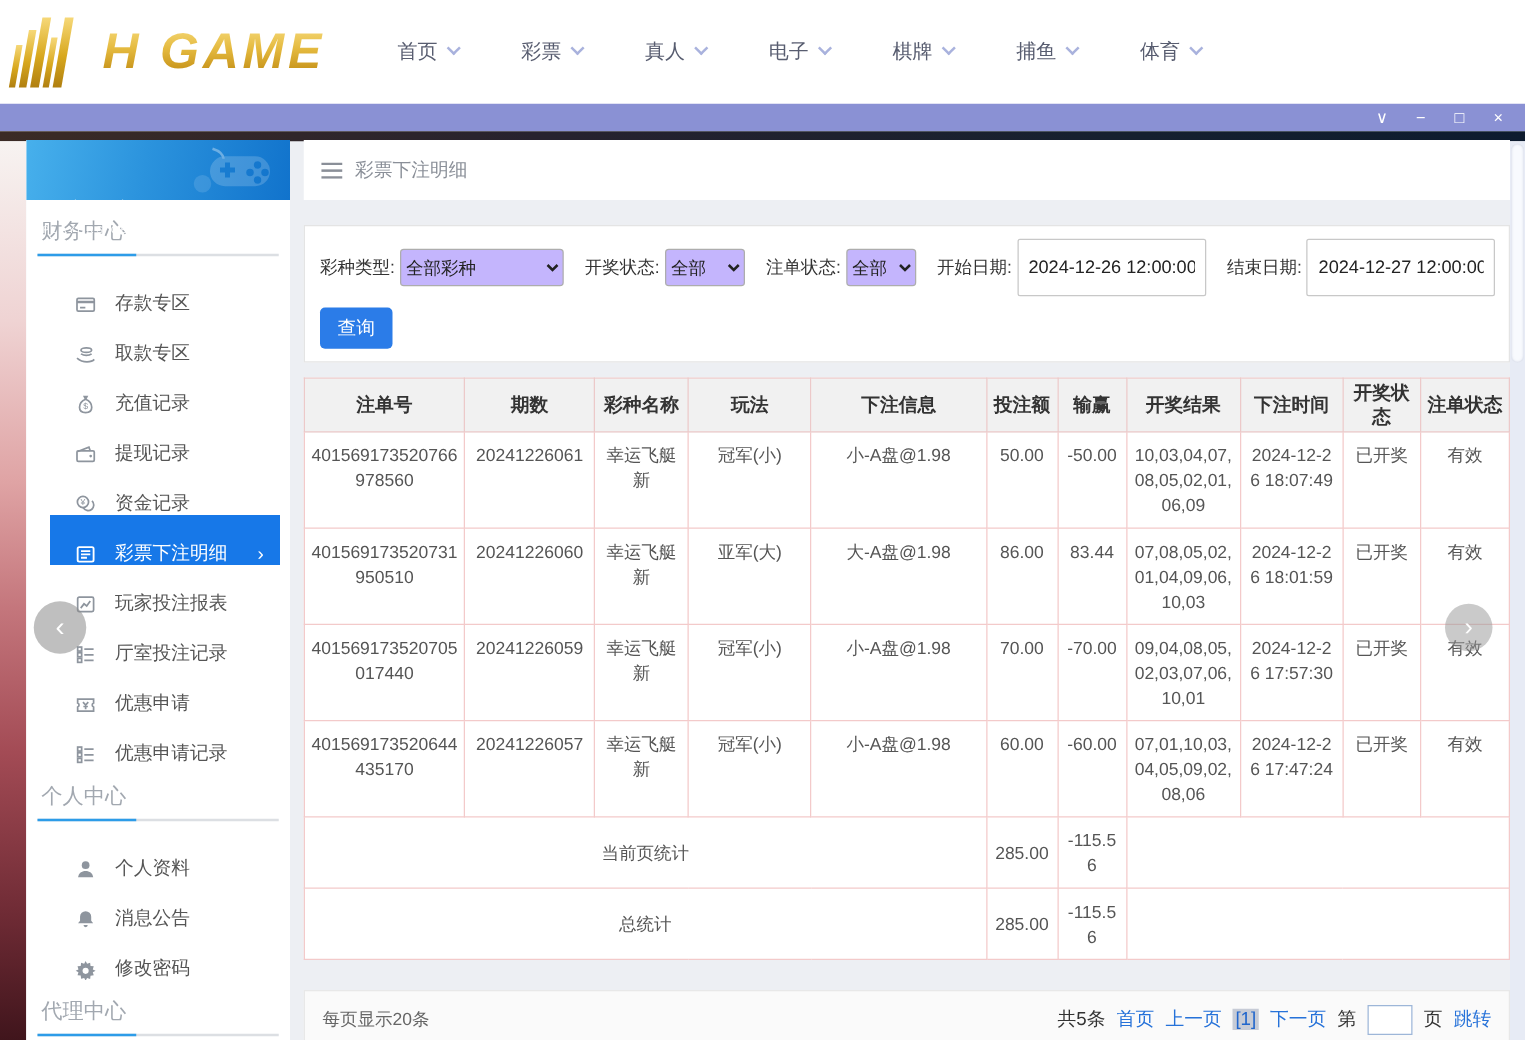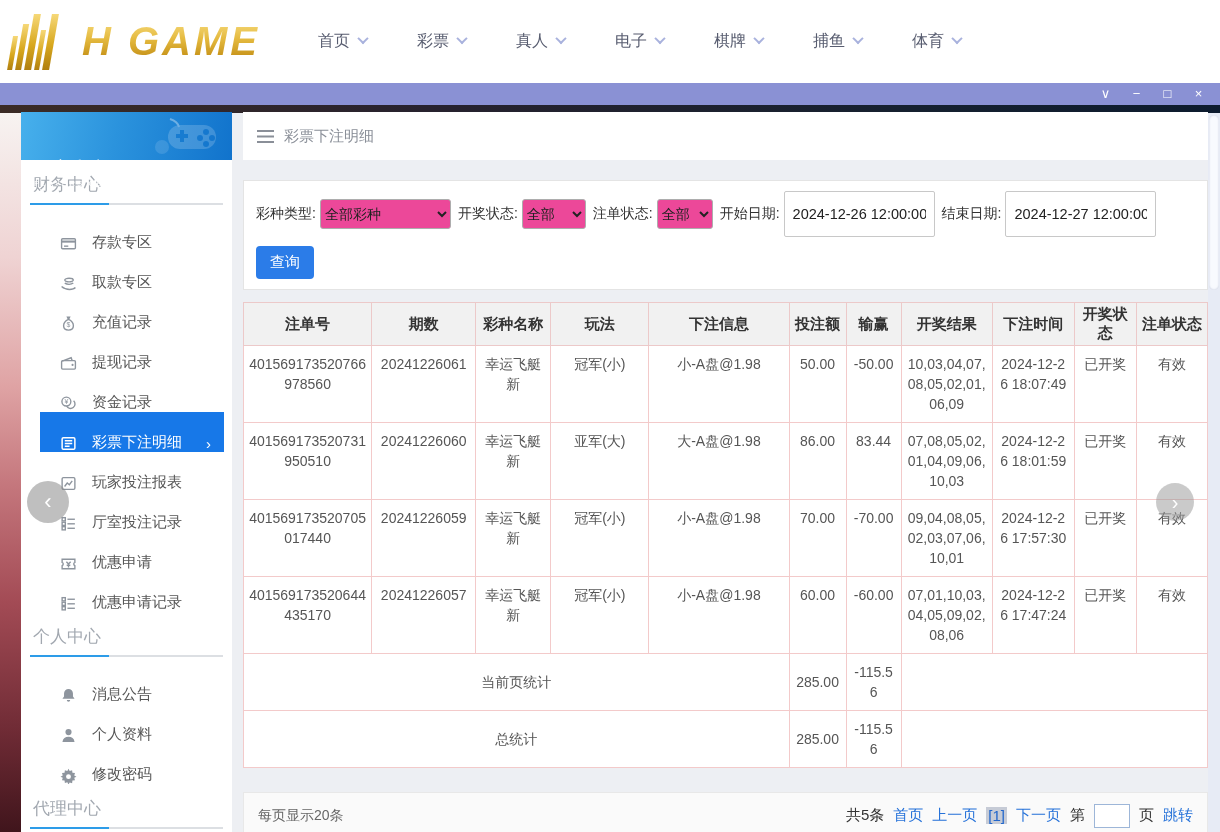--- a/index.html
+++ b/index.html
@@ -61,24 +61,24 @@
     background:rgba(150,150,150,.5); color:#fff; display:flex; align-items:center; justify-content:center;
     font-size:20px; z-index:6; cursor:pointer; }
 
   
   .main { position:absolute; left:243px; top:7px; width:965px; bottom:0; }
   .breadcrumb { height:48px; background:#fff; display:flex; align-items:center; padding-left:14px;
     color:#8a8f98; font-size:15px; }
   .ham { width:17px; height:13px; margin-right:10px; }
 
   .filter-panel { margin-top:20px; background:#fff; border:1px solid #e4e4e4; padding:10px 12px; }
-  .filter-row { display:flex; align-items:center; font-size:14px; color:#333; white-space:nowrap; }
+  .filter-row { display:flex; align-items:center; font-size:14px; color:#333; white-space:nowrap;gap:10px; }
   .filter-row label { margin-right:4px; }
   .f-group { display:flex; align-items:center; margin-right:7px; }
-  select { height:30px; border:1px solid #adadad; border-radius:3px; font-size:14px; background:#ec4899; color:#222;
+  select { height:30px; border:1px solid #adadad; border-radius:3px; font-size:14px; background:#c4b5fd; color:#222;
     font-family:"Liberation Sans","DejaVu Sans",sans-serif; }
   .sel-wide { width:131px; } .sel-mid { width:64px; } .sel-sm { width:56px; }
   .date-input { height:46px; width:151px; border:1px solid #c8c8c8; border-radius:2px; font-size:14.5px;
     padding:0 8px; color:#222; font-family:"Liberation Sans","DejaVu Sans",sans-serif; }
   .search-btn { margin-top:9px; background:#2b7ce8; color:#fff; border:none; border-radius:4px;
     font-size:15px; padding:7px 14px; cursor:pointer; font-family:inherit; }
 
   
   .table-panel { margin-top:12px; background:#fff; }
   table { border-collapse:collapse; width:100%; table-layout:fixed; border:1px solid #c4b5fd; }
@@ -260,31 +260,31 @@
               <path d="M7 8.3h7"></path>
               <rect x="2" y="11" width="3" height="3"></rect>
               <path d="M7 12.5h7"></path>
             </svg></span>
           <span>优惠申请记录</span>
         </div>
         <div class="section-title">个人中心</div>
         <div class="section-line"></div>
         <div class="side-item">
           <span class="icon"><svg viewBox="0 0 16 16" fill="currentColor">
+              <circle cx="8" cy="4.8" r="2.9"></circle>
+              <path d="M2.3 14c.4-3.2 2.7-4.8 5.7-4.8s5.3 1.6 5.7 4.8z"></path>
+            </svg></span>
+          <span>个人资料</span>
+        </div>
+        <div class="side-item">
+          <span class="icon"><svg viewBox="0 0 16 16" fill="currentColor">
               <path d="M8 1.8a4.2 4.2 0 0 0-4.2 4.2v3L2.3 11h11.4l-1.5-2V6A4.2 4.2 0 0 0 8 1.8z"></path>
               <path d="M6.4 12.3a1.6 1.6 0 0 0 3.2 0z"></path>
             </svg></span>
           <span>消息公告</span>
-        </div>
-        <div class="side-item">
-          <span class="icon"><svg viewBox="0 0 16 16" fill="currentColor">
-              <circle cx="8" cy="4.8" r="2.9"></circle>
-              <path d="M2.3 14c.4-3.2 2.7-4.8 5.7-4.8s5.3 1.6 5.7 4.8z"></path>
-            </svg></span>
-          <span>个人资料</span>
         </div>
         <div class="side-item">
           <span class="icon"><svg viewBox="0 0 16 16" fill="currentColor">
               <path d="M8 1.6l1.1 2.1 2.3-.7.3 2.4 2.4.3-.7 2.3 2.1 1.1-2.1 1.1.7 2.3-2.4.3-.3 2.4-2.3-.7L8 16.5 6.9 14.4l-2.3.7-.3-2.4-2.4-.3.7-2.3L.5 9.1l2.1-1.1-.7-2.3 2.4-.3.3-2.4 2.3.7z"></path>
               <circle cx="8" cy="9.1" r="2.3" fill="#fff"></circle>
             </svg></span>
           <span>修改密码</span>
         </div>
         <div class="section-title">代理中心</div>
         <div class="section-line"></div>

